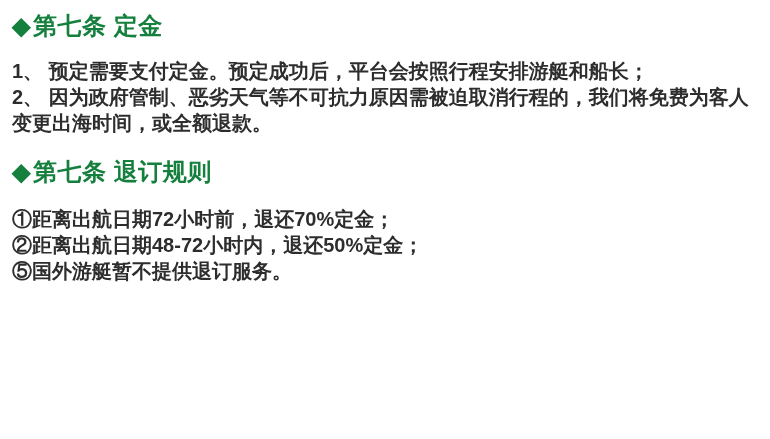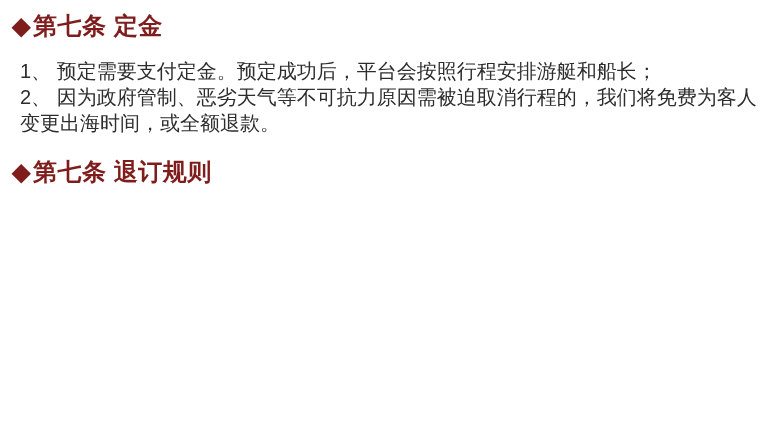--- a/index.html
+++ b/index.html
@@ -15,36 +15,37 @@
     color: #2d2d2d;
   }
   .doc {
     padding: 8px 12px 0 12px;
   }
   .section-heading {
     margin: 0;
     font-size: 24px;
     font-weight: 700;
     line-height: 32px;
-    color: #7f1d1d;
+    color: #15803d;
     letter-spacing: 0.5px;
     white-space: nowrap;
   }
   .section-heading .bullet {
     display: inline-block;
     margin-right: 2px;
   }
   #section-deposit .section-heading {
     margin-top: 2px;
   }
   #section-refund .section-heading {
     margin-top: 20px;
   }
   .para {
-    margin: 8px;
+    margin: 0;
+    font-weight: bold;
   }
   #section-deposit .para {
     margin-top: 16px;
   }
   #section-refund .para {
     margin-top: 18px;
   }
   .para p {
     margin: 0;
     font-size: 20px;
@@ -67,16 +68,19 @@
       <p>2、 因为政府管制、恶劣天气等不可抗力原因需被迫取消行程的，我们将免费为客人</p>
       <p>变更出海时间，或全额退款。</p>
     </div>
   </section>
 
   <section id="section-refund">
     <h2 class="section-heading">
       <span class="bullet">◆</span><span>第七条 退订规则</span>
     </h2>
     <div class="para">
+      <p>①距离出航日期72小时前，退还70%定金；</p>
+      <p>②距离出航日期48-72小时内，退还50%定金；</p>
+      <p>⑤国外游艇暂不提供退订服务。</p>
     </div>
   </section>
 
 </div>
 
 </body></html>

